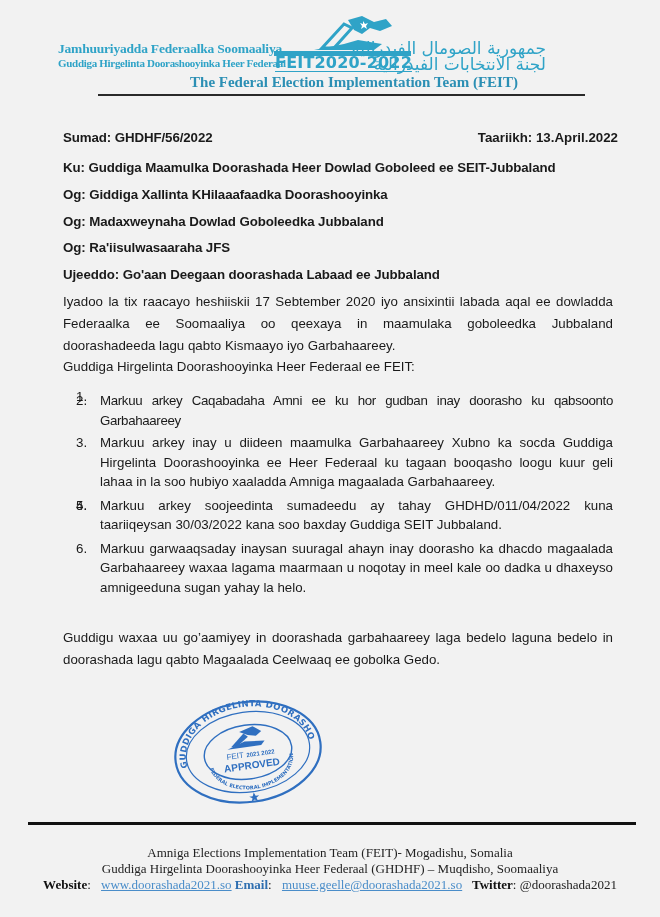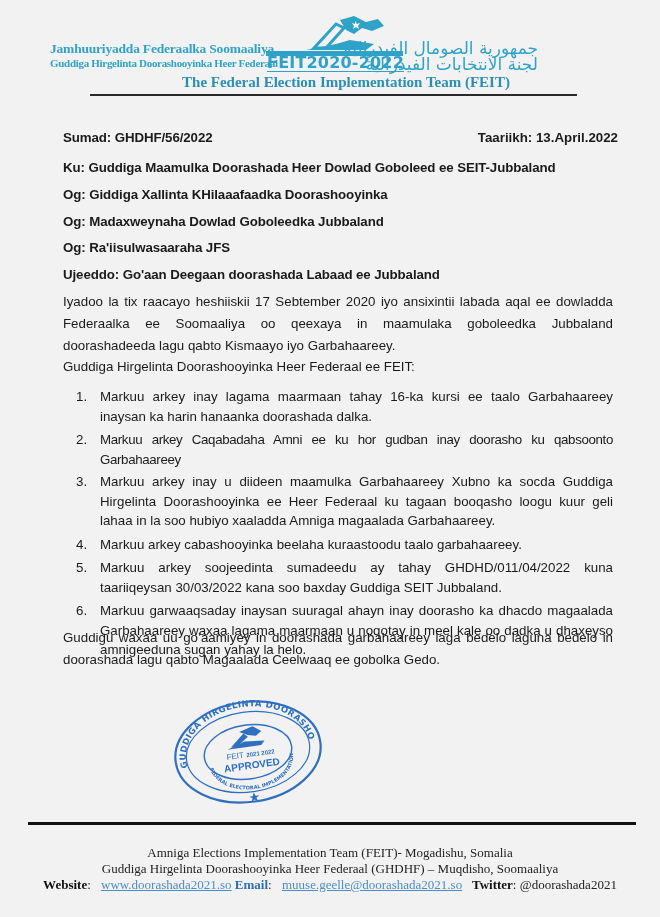--- a/index.html
+++ b/index.html
@@ -5,21 +5,21 @@
     html, body { margin: 0; padding: 0; }
     body {
       width: 660px; height: 917px;
       background: #f2f2f2;
       position: relative;
       overflow: hidden;
       font-family: "Liberation Sans", sans-serif;
       color: #1a1a1a;
     }
     
-    .letterhead { position: absolute; left: 8px; top: 0; width: 588px; height: 100px; }
+    .letterhead { position: absolute; left: 16px; top: 0; width: 588px; height: 100px; }
     .lh-left {
       position: absolute; left: 42px; top: 42px;
       font-family: "Liberation Serif", serif; color: #2fa3c7;
       font-weight: bold; line-height: 14px;
     }
     .lh-left .l1 { font-size: 13.5px; letter-spacing: -0.2px; }
     .lh-left .l2 { font-size: 11px; font-weight: bold; letter-spacing: -0.3px; }
     .lh-right {
       position: absolute; right: 58px; top: 40px; text-align: right;
       font-family: "DejaVu Sans", sans-serif; color: #2fa3c7; direction: rtl;
@@ -106,33 +106,31 @@
 <div class="meta-line" style="top:214px;">Og: Madaxweynaha Dowlad Goboleedka Jubbaland</div>
 <div class="meta-line" style="top:240px;">Og: Ra'iisulwasaaraha JFS</div>
 <div class="meta-line" style="top:267px;">Ujeeddo: Go'aan Deegaan doorashada Labaad ee Jubbaland</div>
 
 <div class="para" style="top:291px;">Iyadoo la tix raacayo heshiiskii 17 Sebtember 2020 iyo ansixintii labada aqal ee dowladda Federaalka ee Soomaaliya oo qeexaya in maamulaka goboleedka Jubbaland doorashadeeda lagu qabto Kismaayo iyo Garbahaareey.</div>
 <div class="para" style="top:356px;">Guddiga Hirgelinta Doorashooyinka Heer Federaal ee FEIT:</div>
 
 <ol class="list">
   <li style="margin-bottom:4px;">
     <span class="num">1.</span>
-    <span>Markuu arkey inay lagama maarmaan tahay 16-ka kursi ee taalo Garbahaareey inaysan ka harin hanaanka doorashada dalka.</span>
   </li>
   <li style="margin-bottom:3px;">
     <span class="num">2.</span>
     <span style="letter-spacing:-0.35px;">Markuu arkey Caqabadaha Amni ee ku hor gudban inay doorasho ku qabsoonto Garbahaareey</span>
   </li>
   <li style="margin-bottom:4px;">
     <span class="num">3.</span>
     <span>Markuu arkey inay u diideen maamulka Garbahaareey Xubno ka socda Guddiga Hirgelinta Doorashooyinka ee Heer Federaal ku tagaan booqasho loogu kuur geli lahaa in la soo hubiyo xaaladda Amniga magaalada Garbahaareey.</span>
   </li>
   <li style="margin-bottom:4px;">
     <span class="num">4.</span>
-    <span>Markuu arkey cabashooyinka beelaha kuraastoodu taalo garbahaareey.</span>
   </li>
   <li style="margin-bottom:4px;">
     <span class="num">5.</span>
     <span>Markuu arkey soojeedinta sumadeedu ay tahay GHDHD/011/04/2022 kuna taariiqeysan 30/03/2022 kana soo baxday Guddiga SEIT Jubbaland.</span>
   </li>
   <li>
     <span class="num">6.</span>
     <span>Markuu garwaaqsaday inaysan suuragal ahayn inay doorasho ka dhacdo magaalada Garbahaareey waxaa lagama maarmaan u noqotay in meel kale oo dadka u dhaxeyso amnigeeduna sugan yahay la helo.</span>
   </li>
 </ol>

